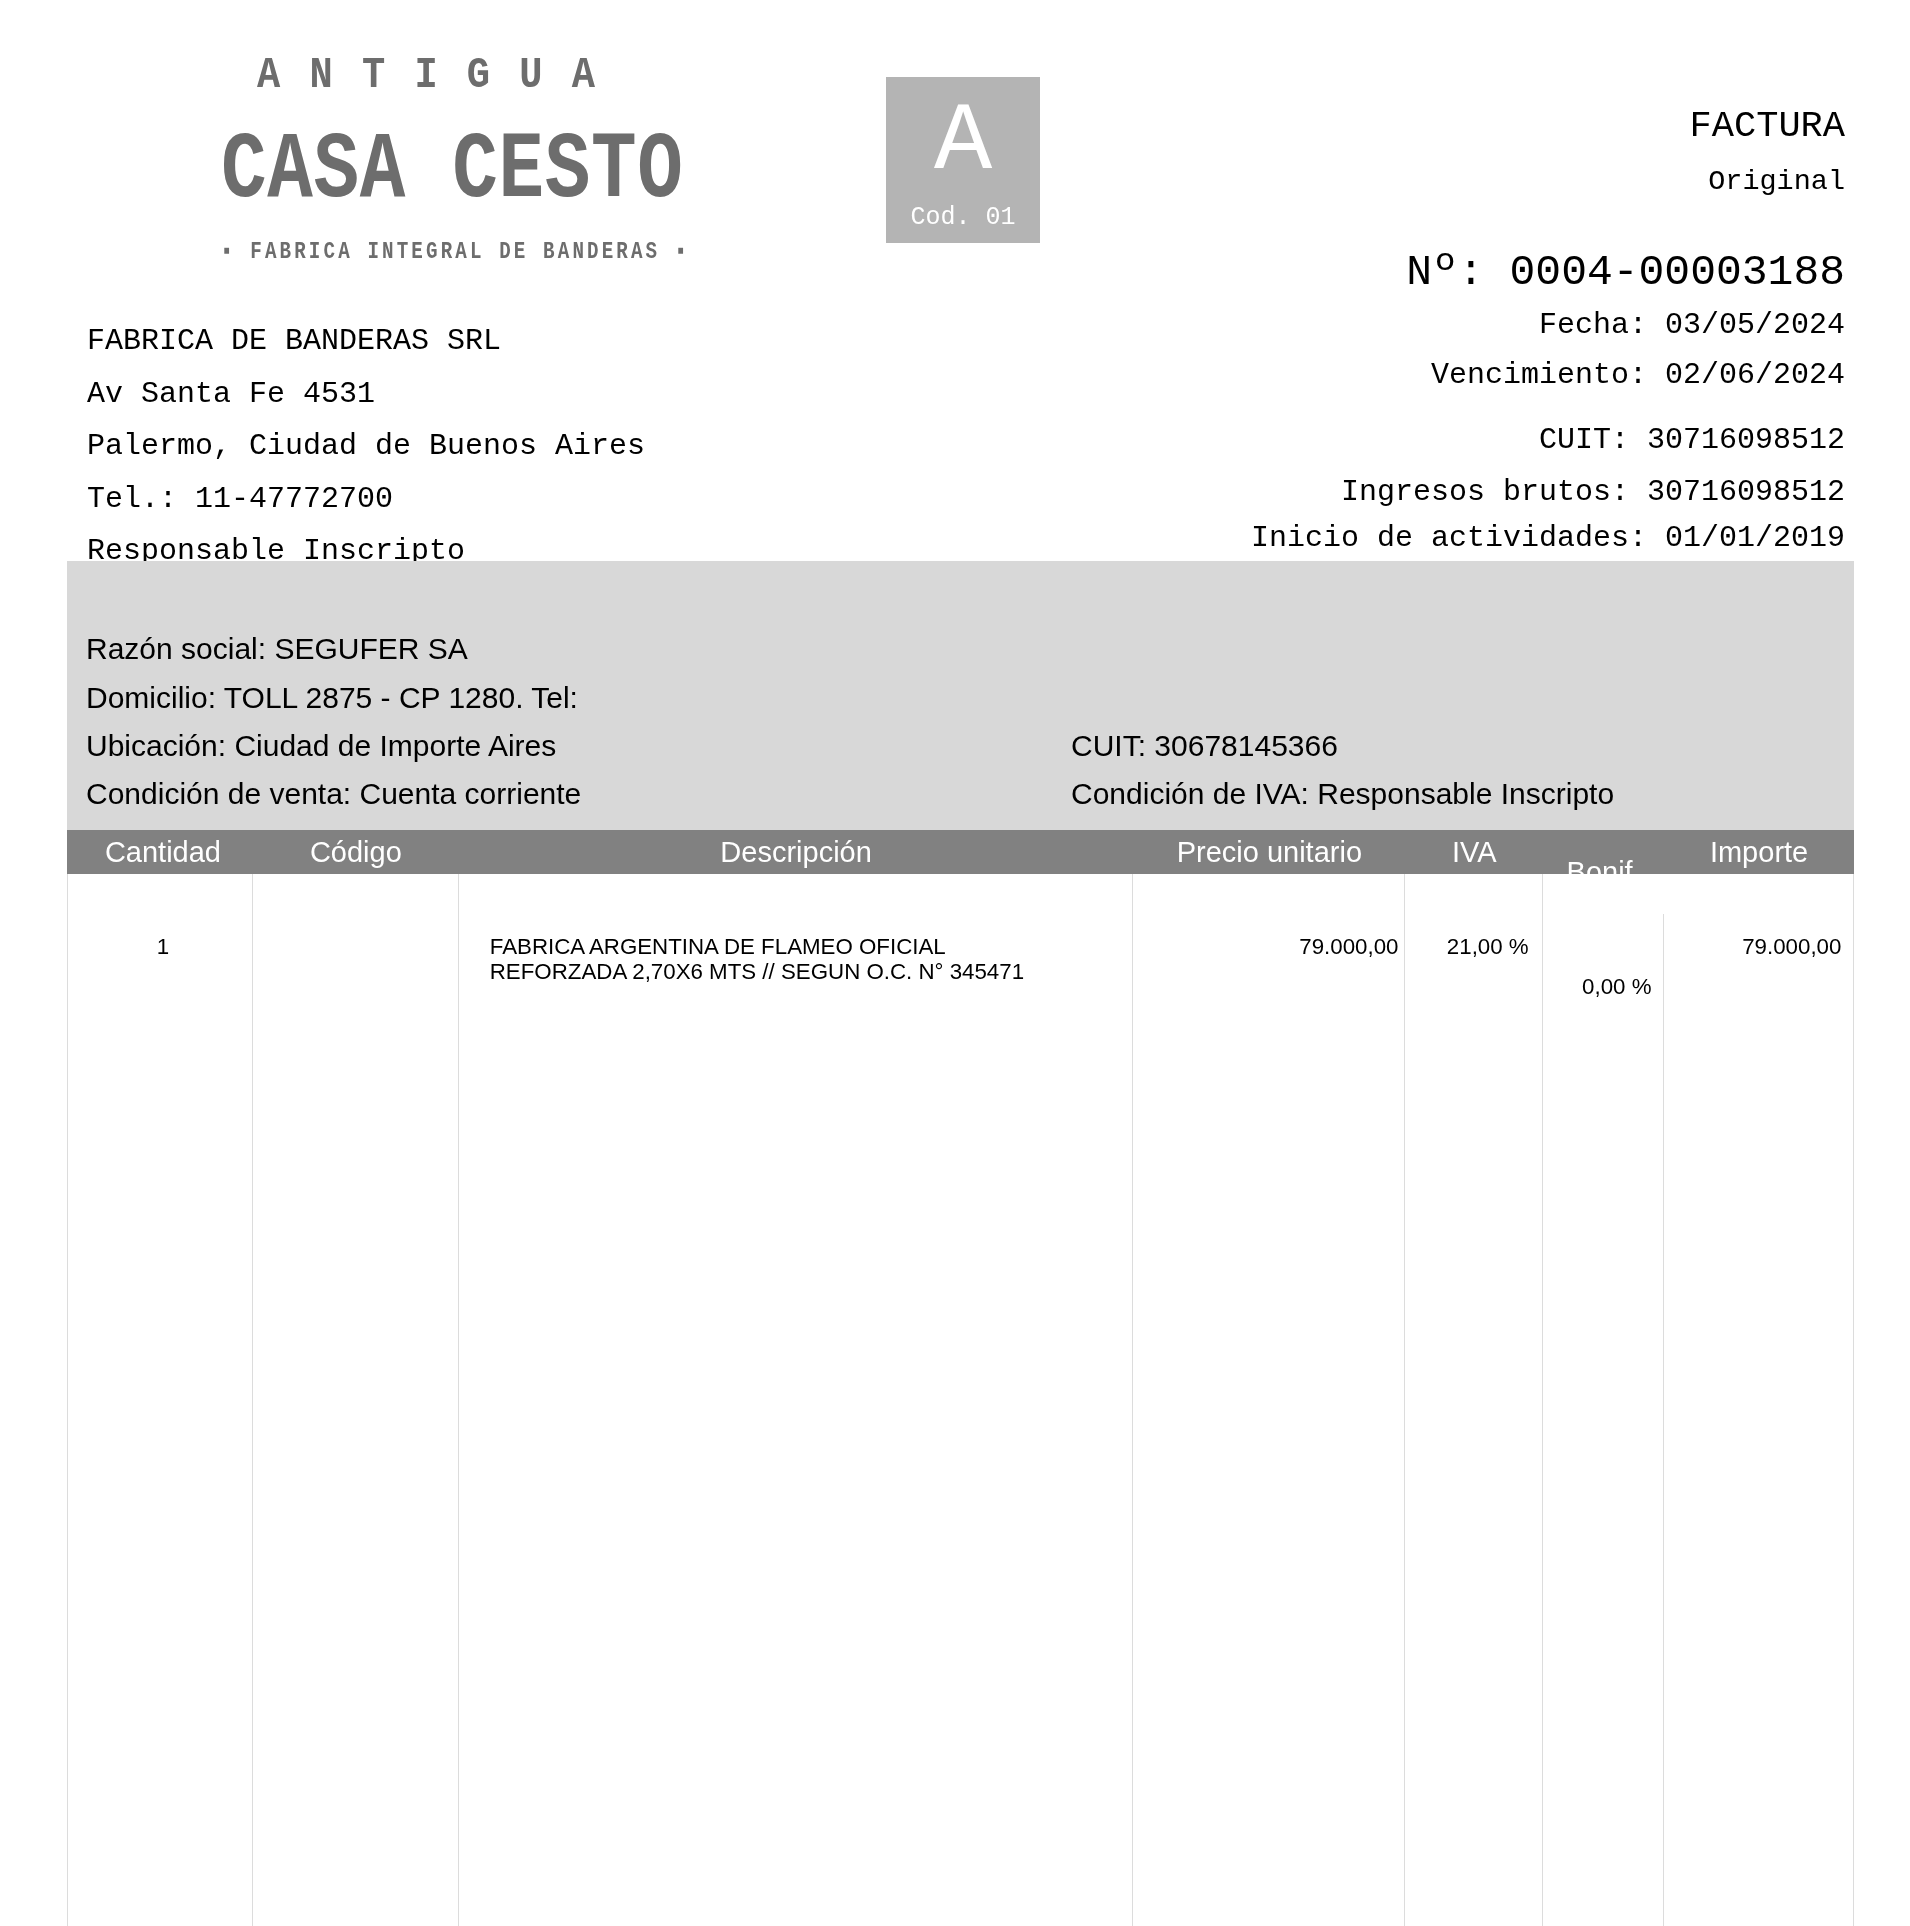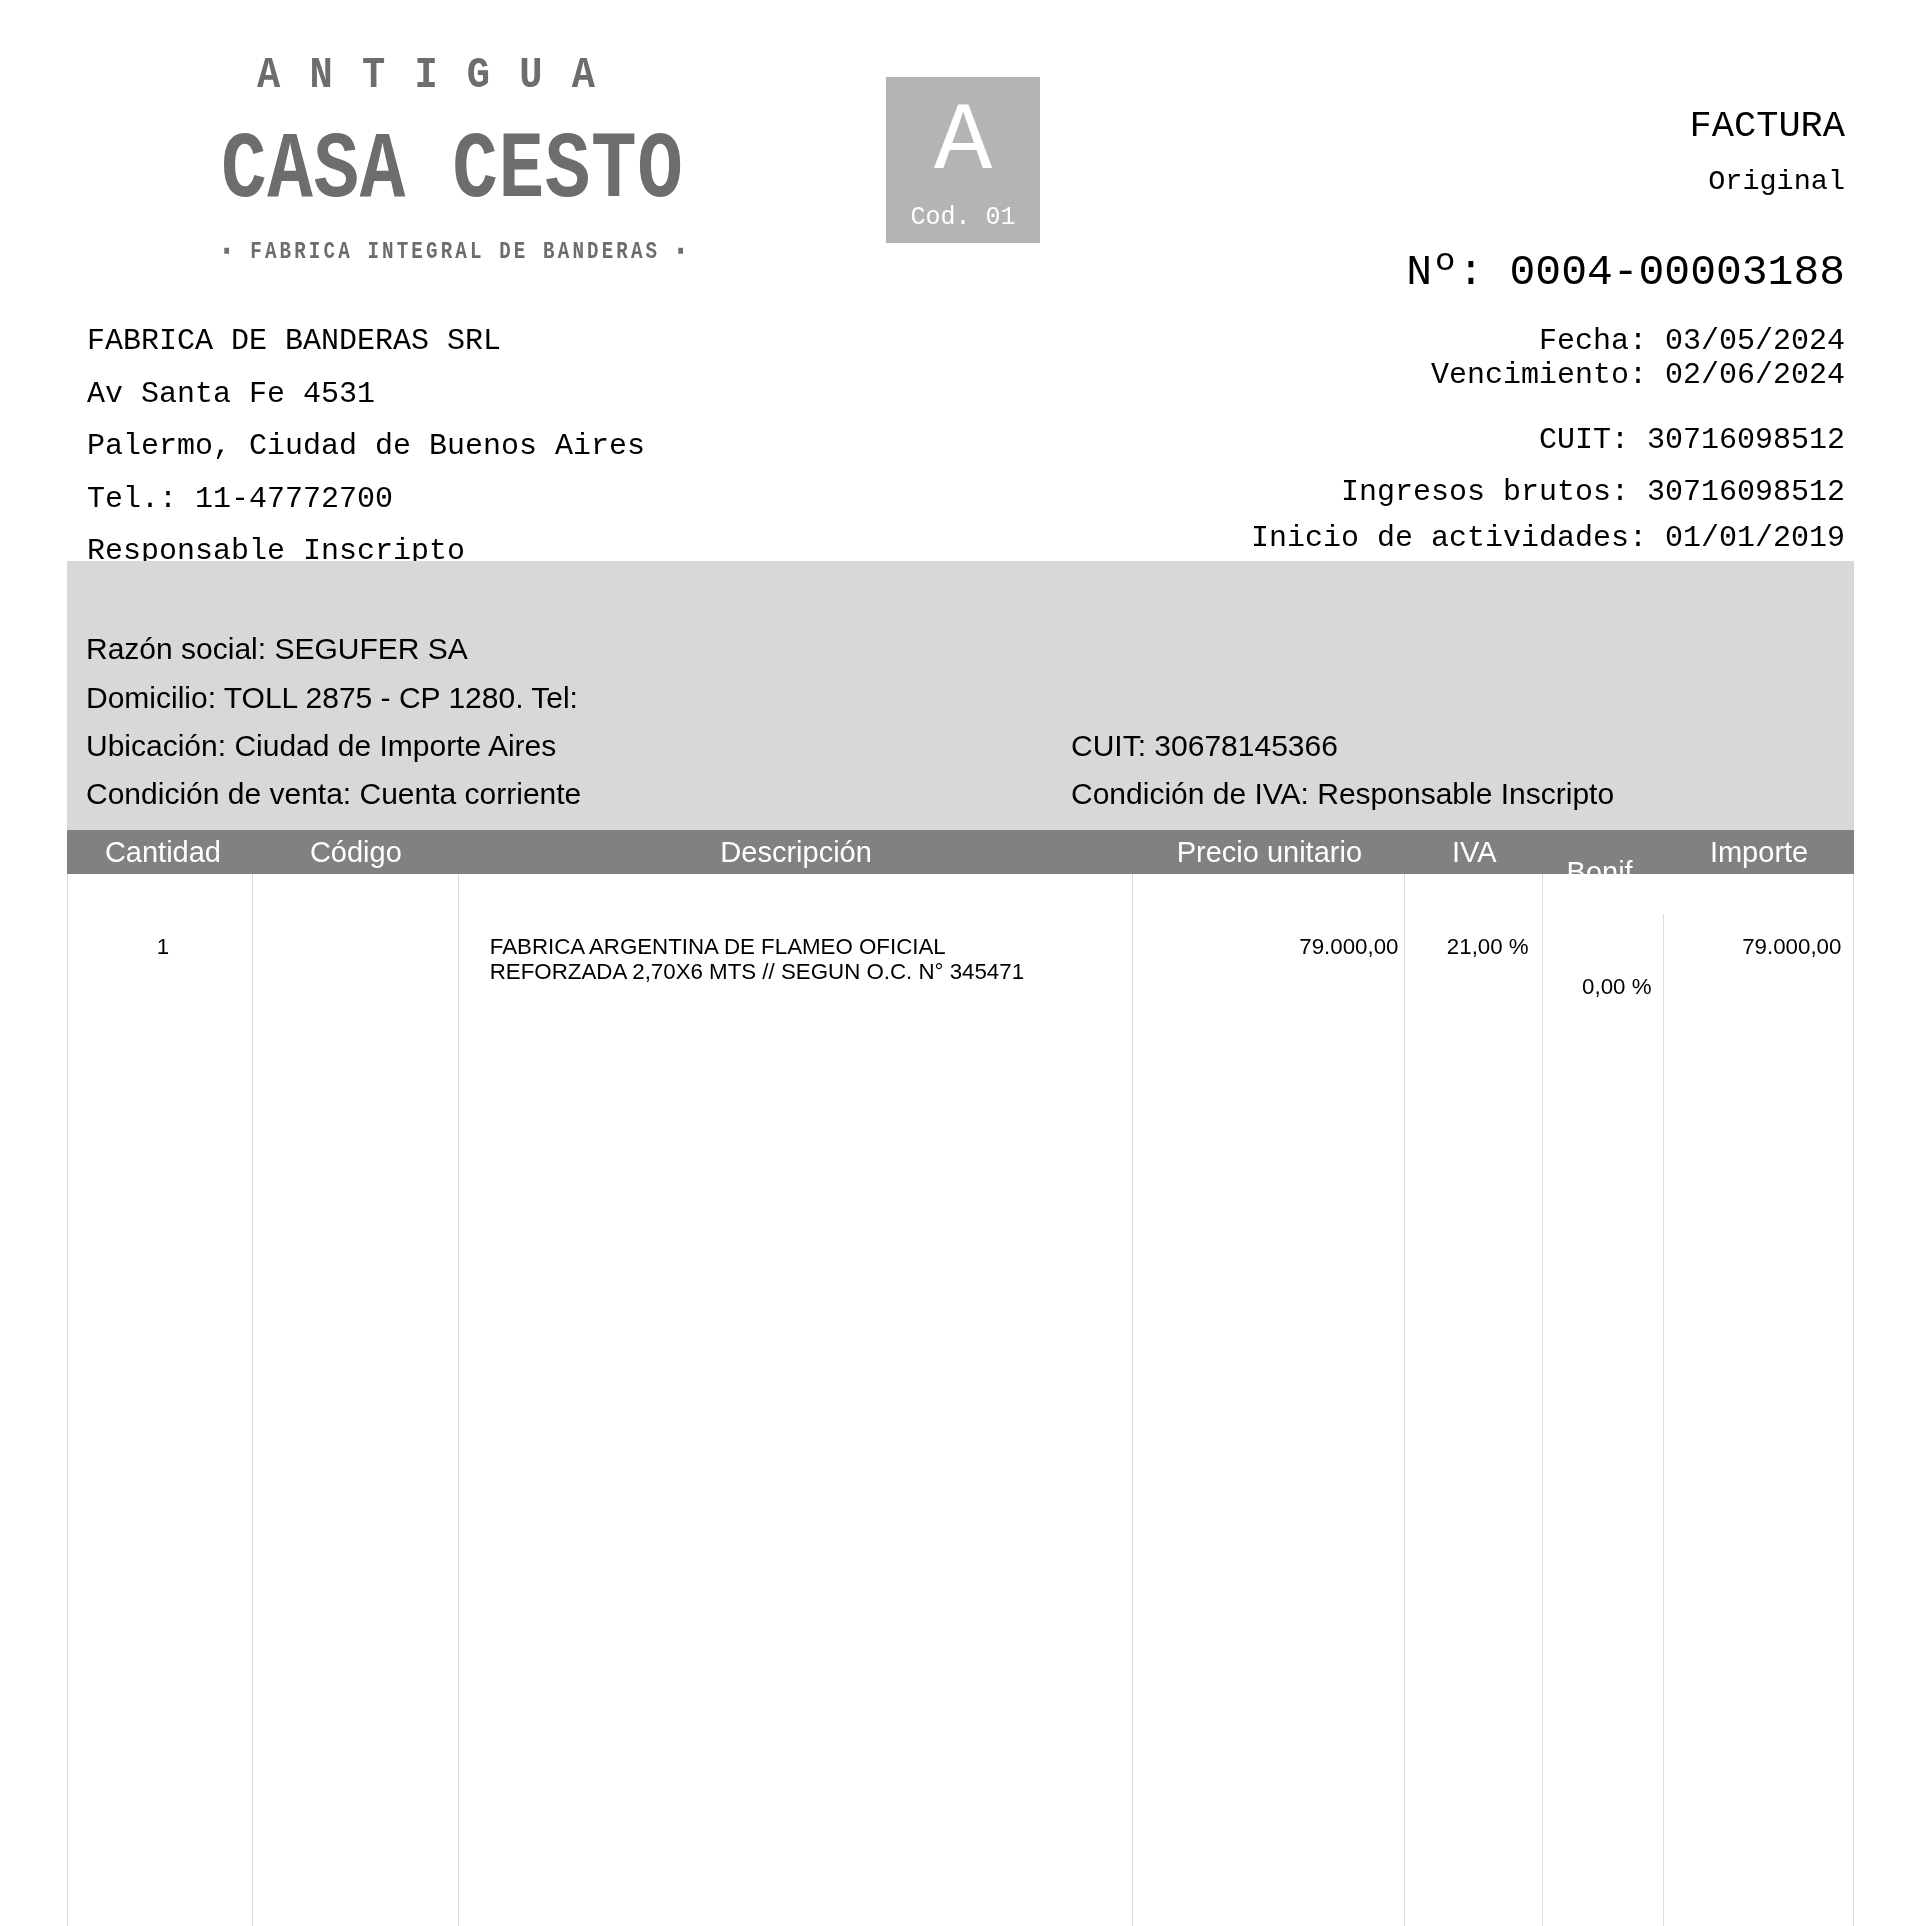--- a/index.html
+++ b/index.html
@@ -21,21 +21,21 @@
   .doc-box { position:absolute; left:886px; top:77px; width:154px; height:166px;
              background:#b4b4b4; color:#fff; text-align:center; }
   .doc-box-letter { font-size:97px; line-height:116px; margin-top:7px; }
   .doc-box-code { font-size:25px; line-height:27px; margin-top:3.9px; }
 
   .doc-title-wrap { position:absolute; right:65px; top:105px; text-align:right; }
   .doc-title { font-size:37px; }
   .doc-copy  { font-size:28.5px; margin-top:17.7px; }
 
   .doc-number { position:absolute; right:65px; top:248px; font-size:43px; text-align:right;margin-left:24px; }
-  .doc-date   { position:absolute; right:65px; top:308px; font-size:30px; text-align:right;margin-top:16px; }
+  .doc-date   { position:absolute; right:65px; top:308px; font-size:30px; text-align:right; }
 
   .issuer { position:absolute; left:87px; top:324px; font-size:30px; }
   .issuer div { margin-bottom:18.5px; white-space:nowrap; }
 
   .fiscal-line { position:absolute; right:65px; font-size:30px; white-space:nowrap; text-align:right; }
   .fl-due      { top:358px;margin-left:24px; }
   .fl-cuit     { top:423px; }
   .fl-gross    { top:475px; }
   .fl-activity { top:521px; }
 

